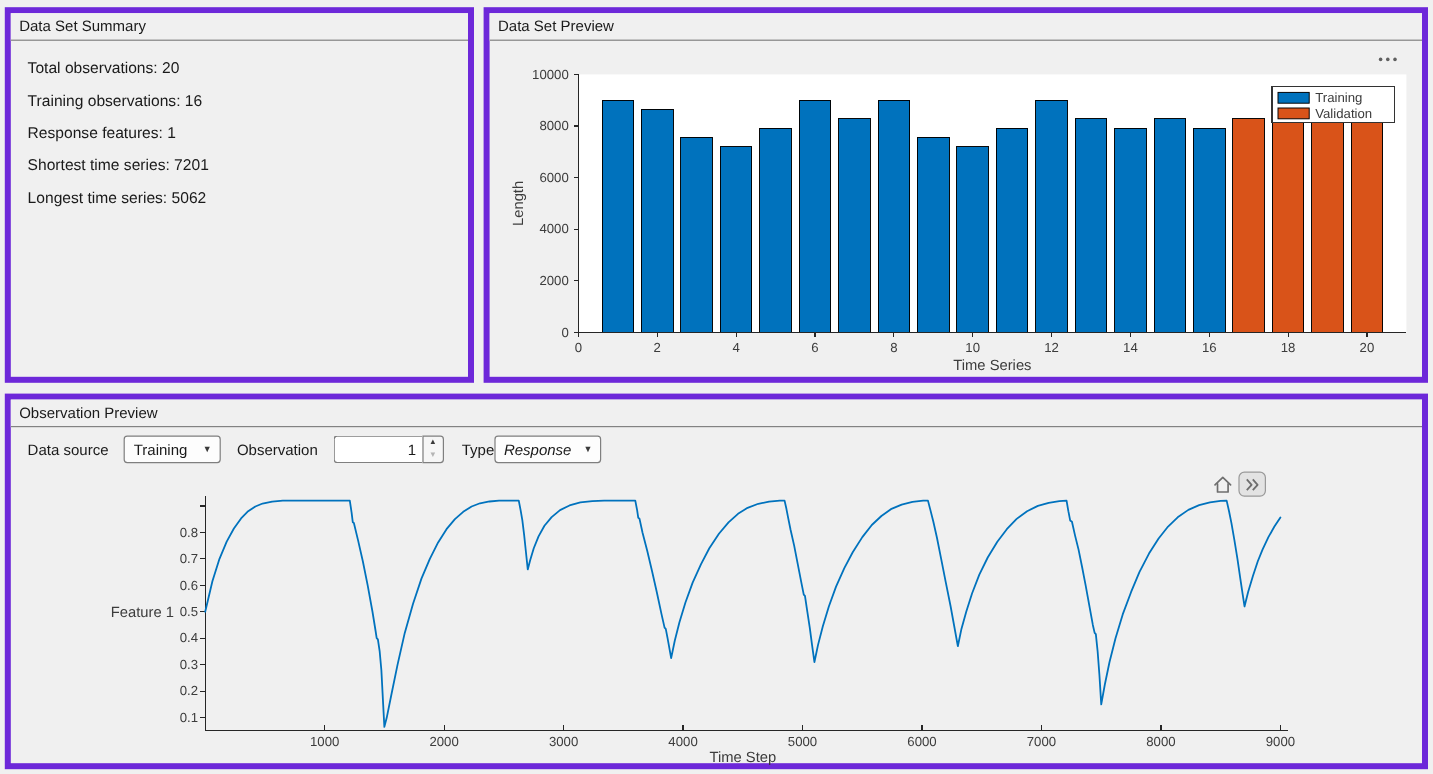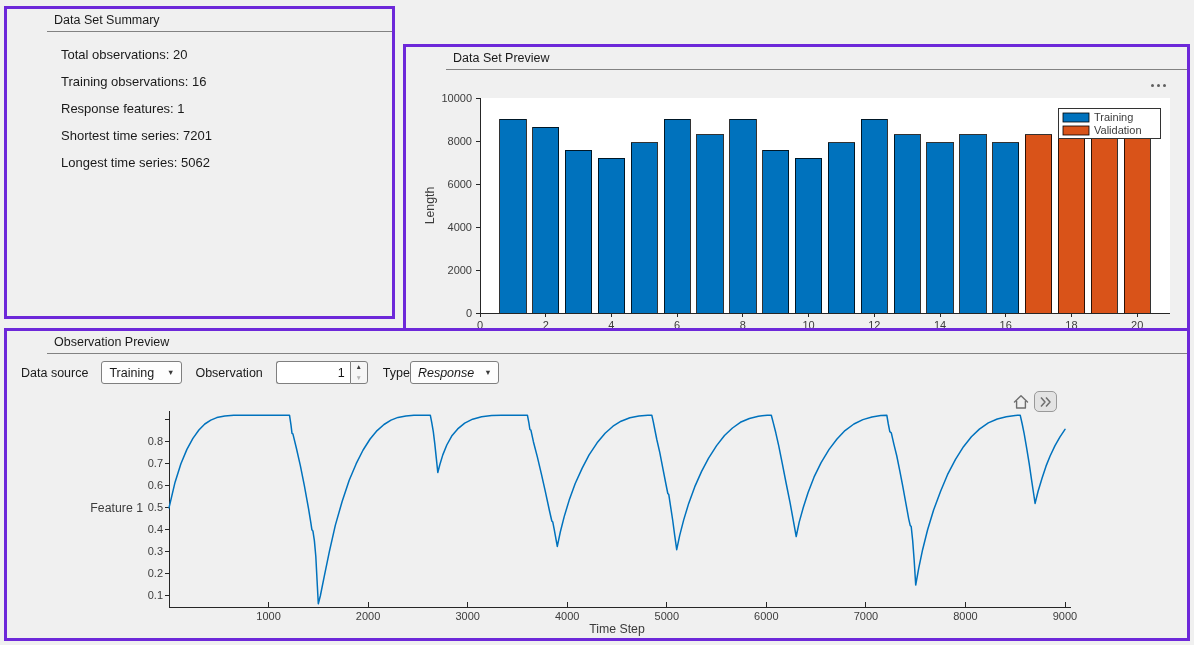--- a/index.html
+++ b/index.html
@@ -2,27 +2,27 @@
 <html><head>
 <meta charset="utf-8">
 <style>
   html,body{margin:0;padding:0;}
   body{
     width:1194px;height:645px;position:relative;overflow:hidden;
     background:#f0f0f0;
     font-family:"Liberation Sans",sans-serif;
     -webkit-font-smoothing:antialiased;
   }
-  .panel{position:absolute;background:#f0f0f0;border:3px solid #6d28d9;box-sizing:border-box;padding-left:40px;}
+  .panel{position:absolute;background:#f0f0f0;border:5px solid #6d28d9;box-sizing:border-box;}
   .panel-header{
     height:22px;line-height:22px;padding-left:7px;font-size:12.5px;color:#1a1a1a;
     border-bottom:1px solid #828282;background:#f0f0f0;
   }
   #panel-summary{left:4px;top:6px;width:391px;height:313px;}
-  #panel-preview{left:403px;top:6px;width:787px;height:313px;margin-top:38px;}
+  #panel-preview{left:403px;top:6px;width:787px;height:313px;}
   #panel-observation{left:4px;top:328px;width:1186px;height:313px;}
 
   .summary-list{padding-top:9px;}
   .summary-item{height:27px;line-height:27px;padding-left:14px;font-size:13px;color:#1a1a1a;}
 
   .chart-host{position:absolute;left:0;top:22px;}
   svg text{font-family:"Liberation Sans",sans-serif;fill:#3c3c3c;}
 
   .ellipsis-btn{position:absolute;top:34px;right:18px;display:flex;gap:3px;cursor:pointer;padding:3px;}
   .dot{width:3px;height:3px;border-radius:50%;background:#5f5f5f;}

